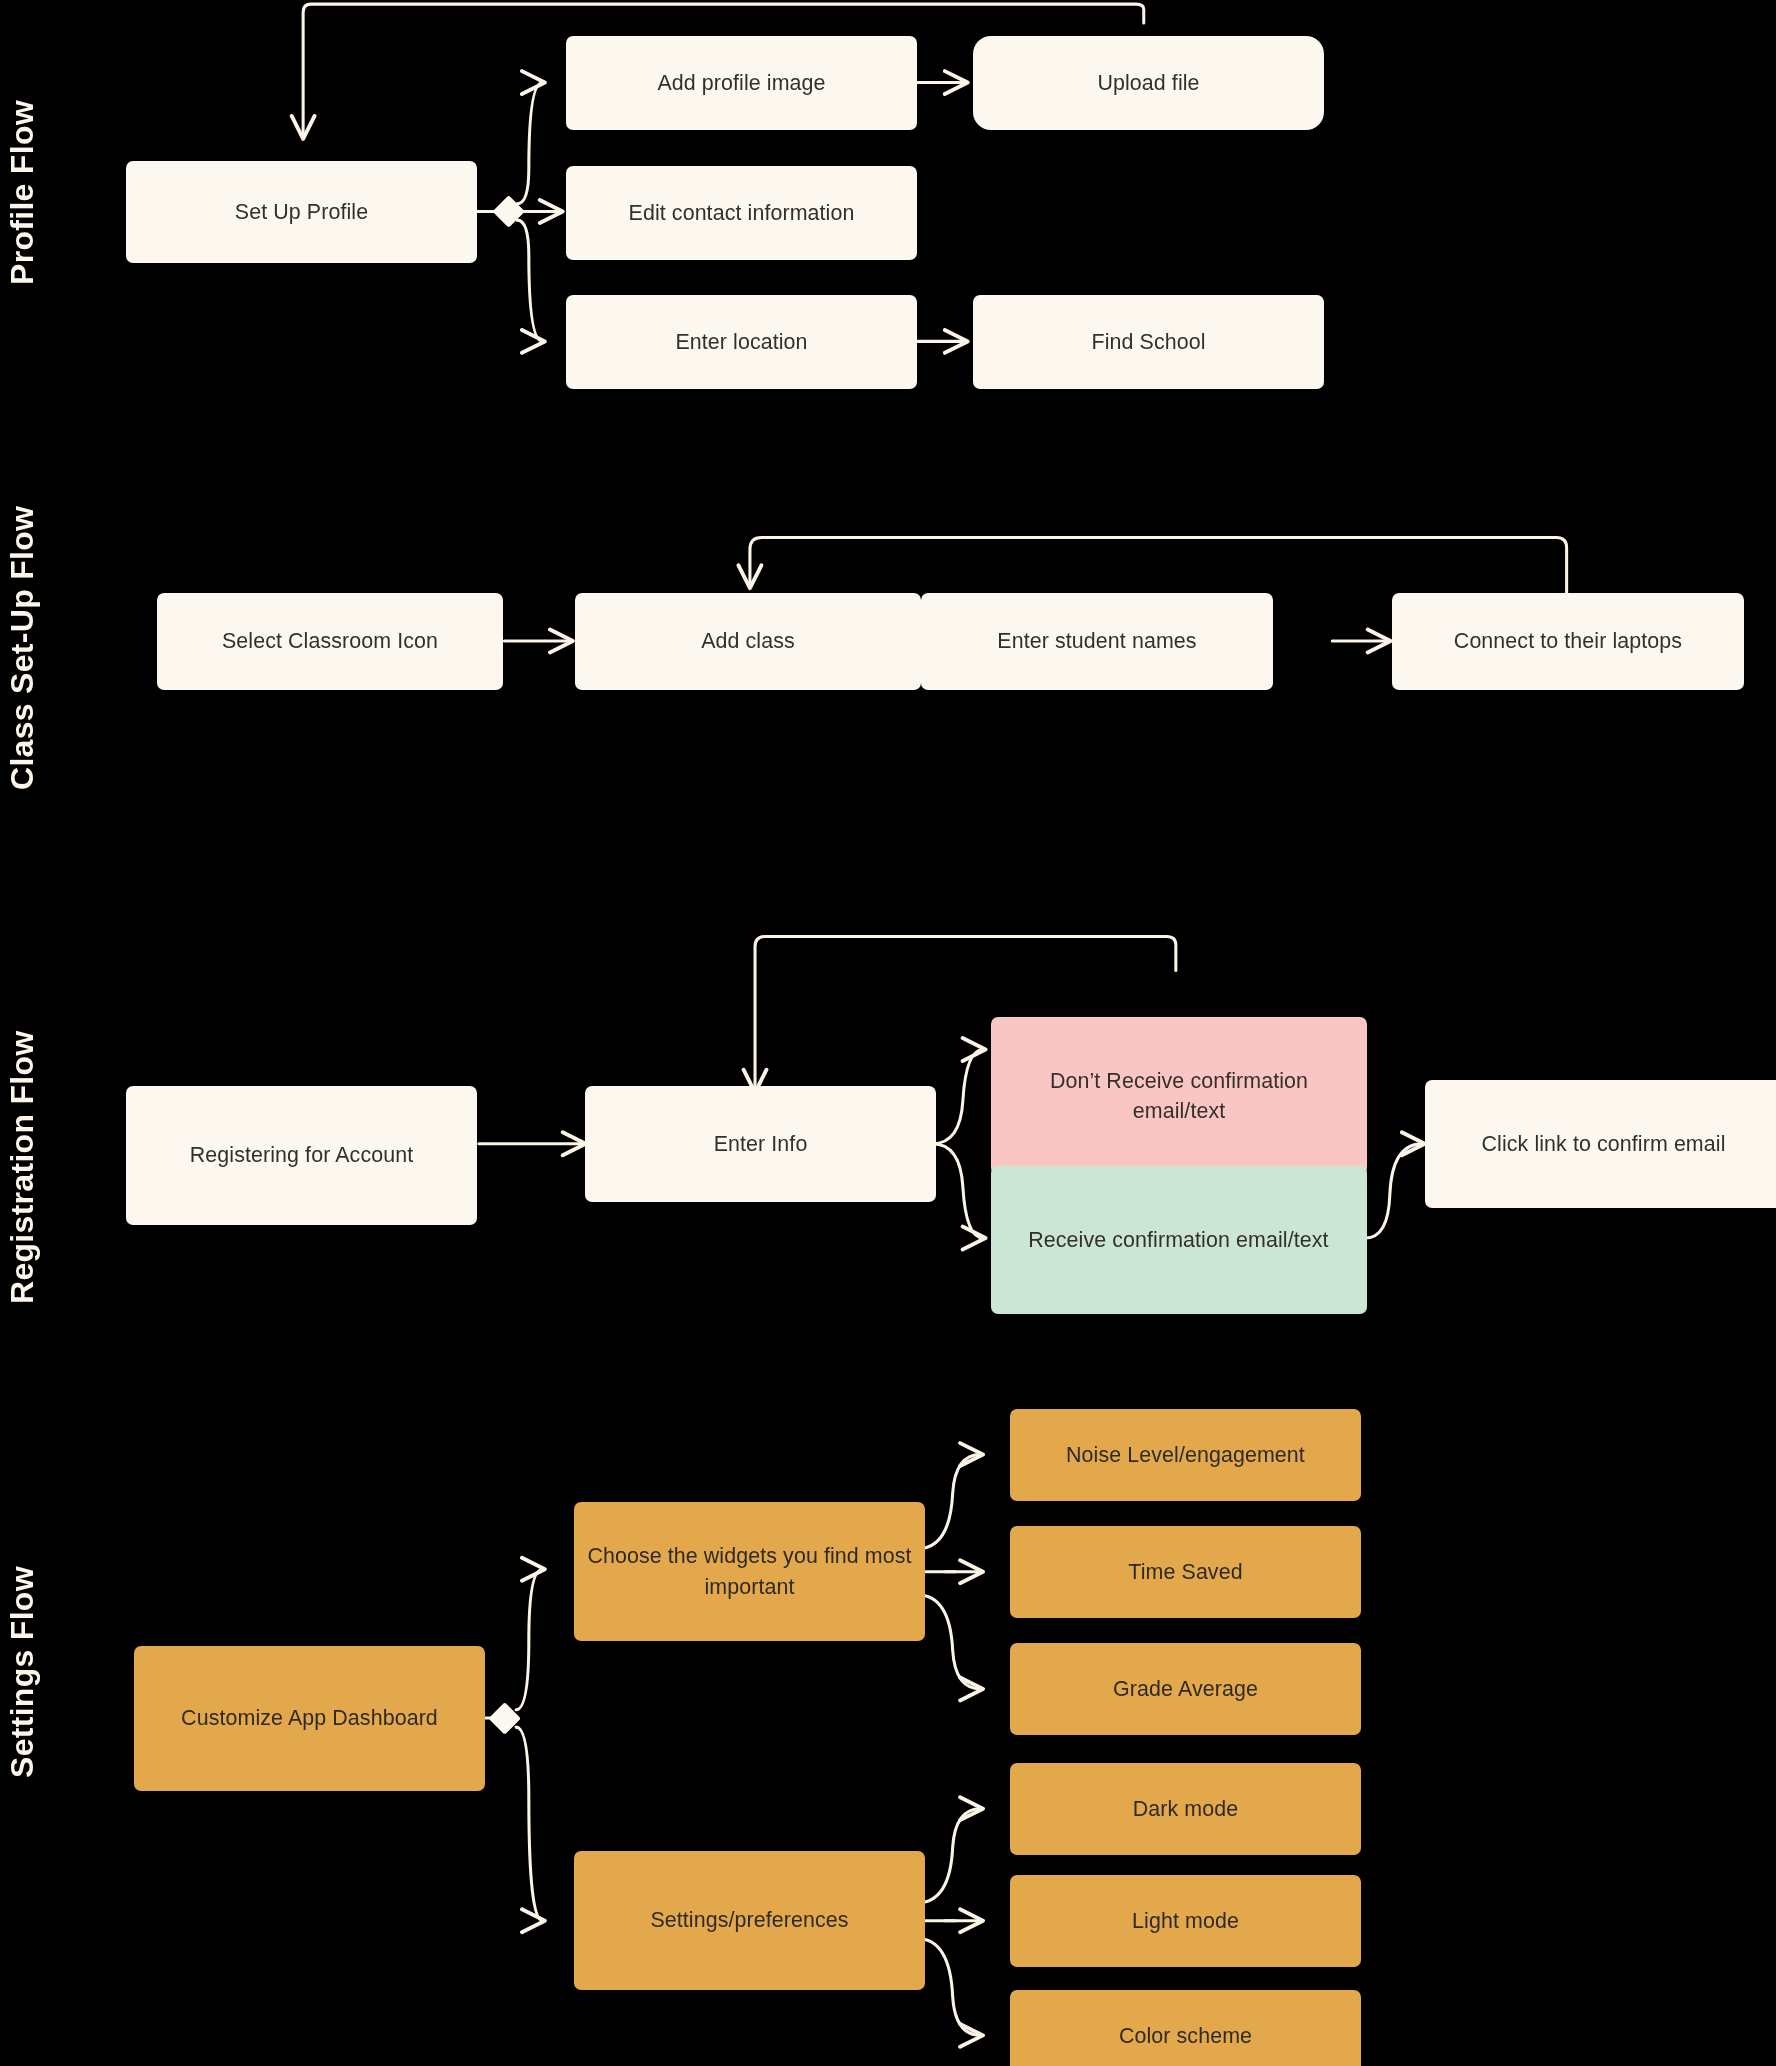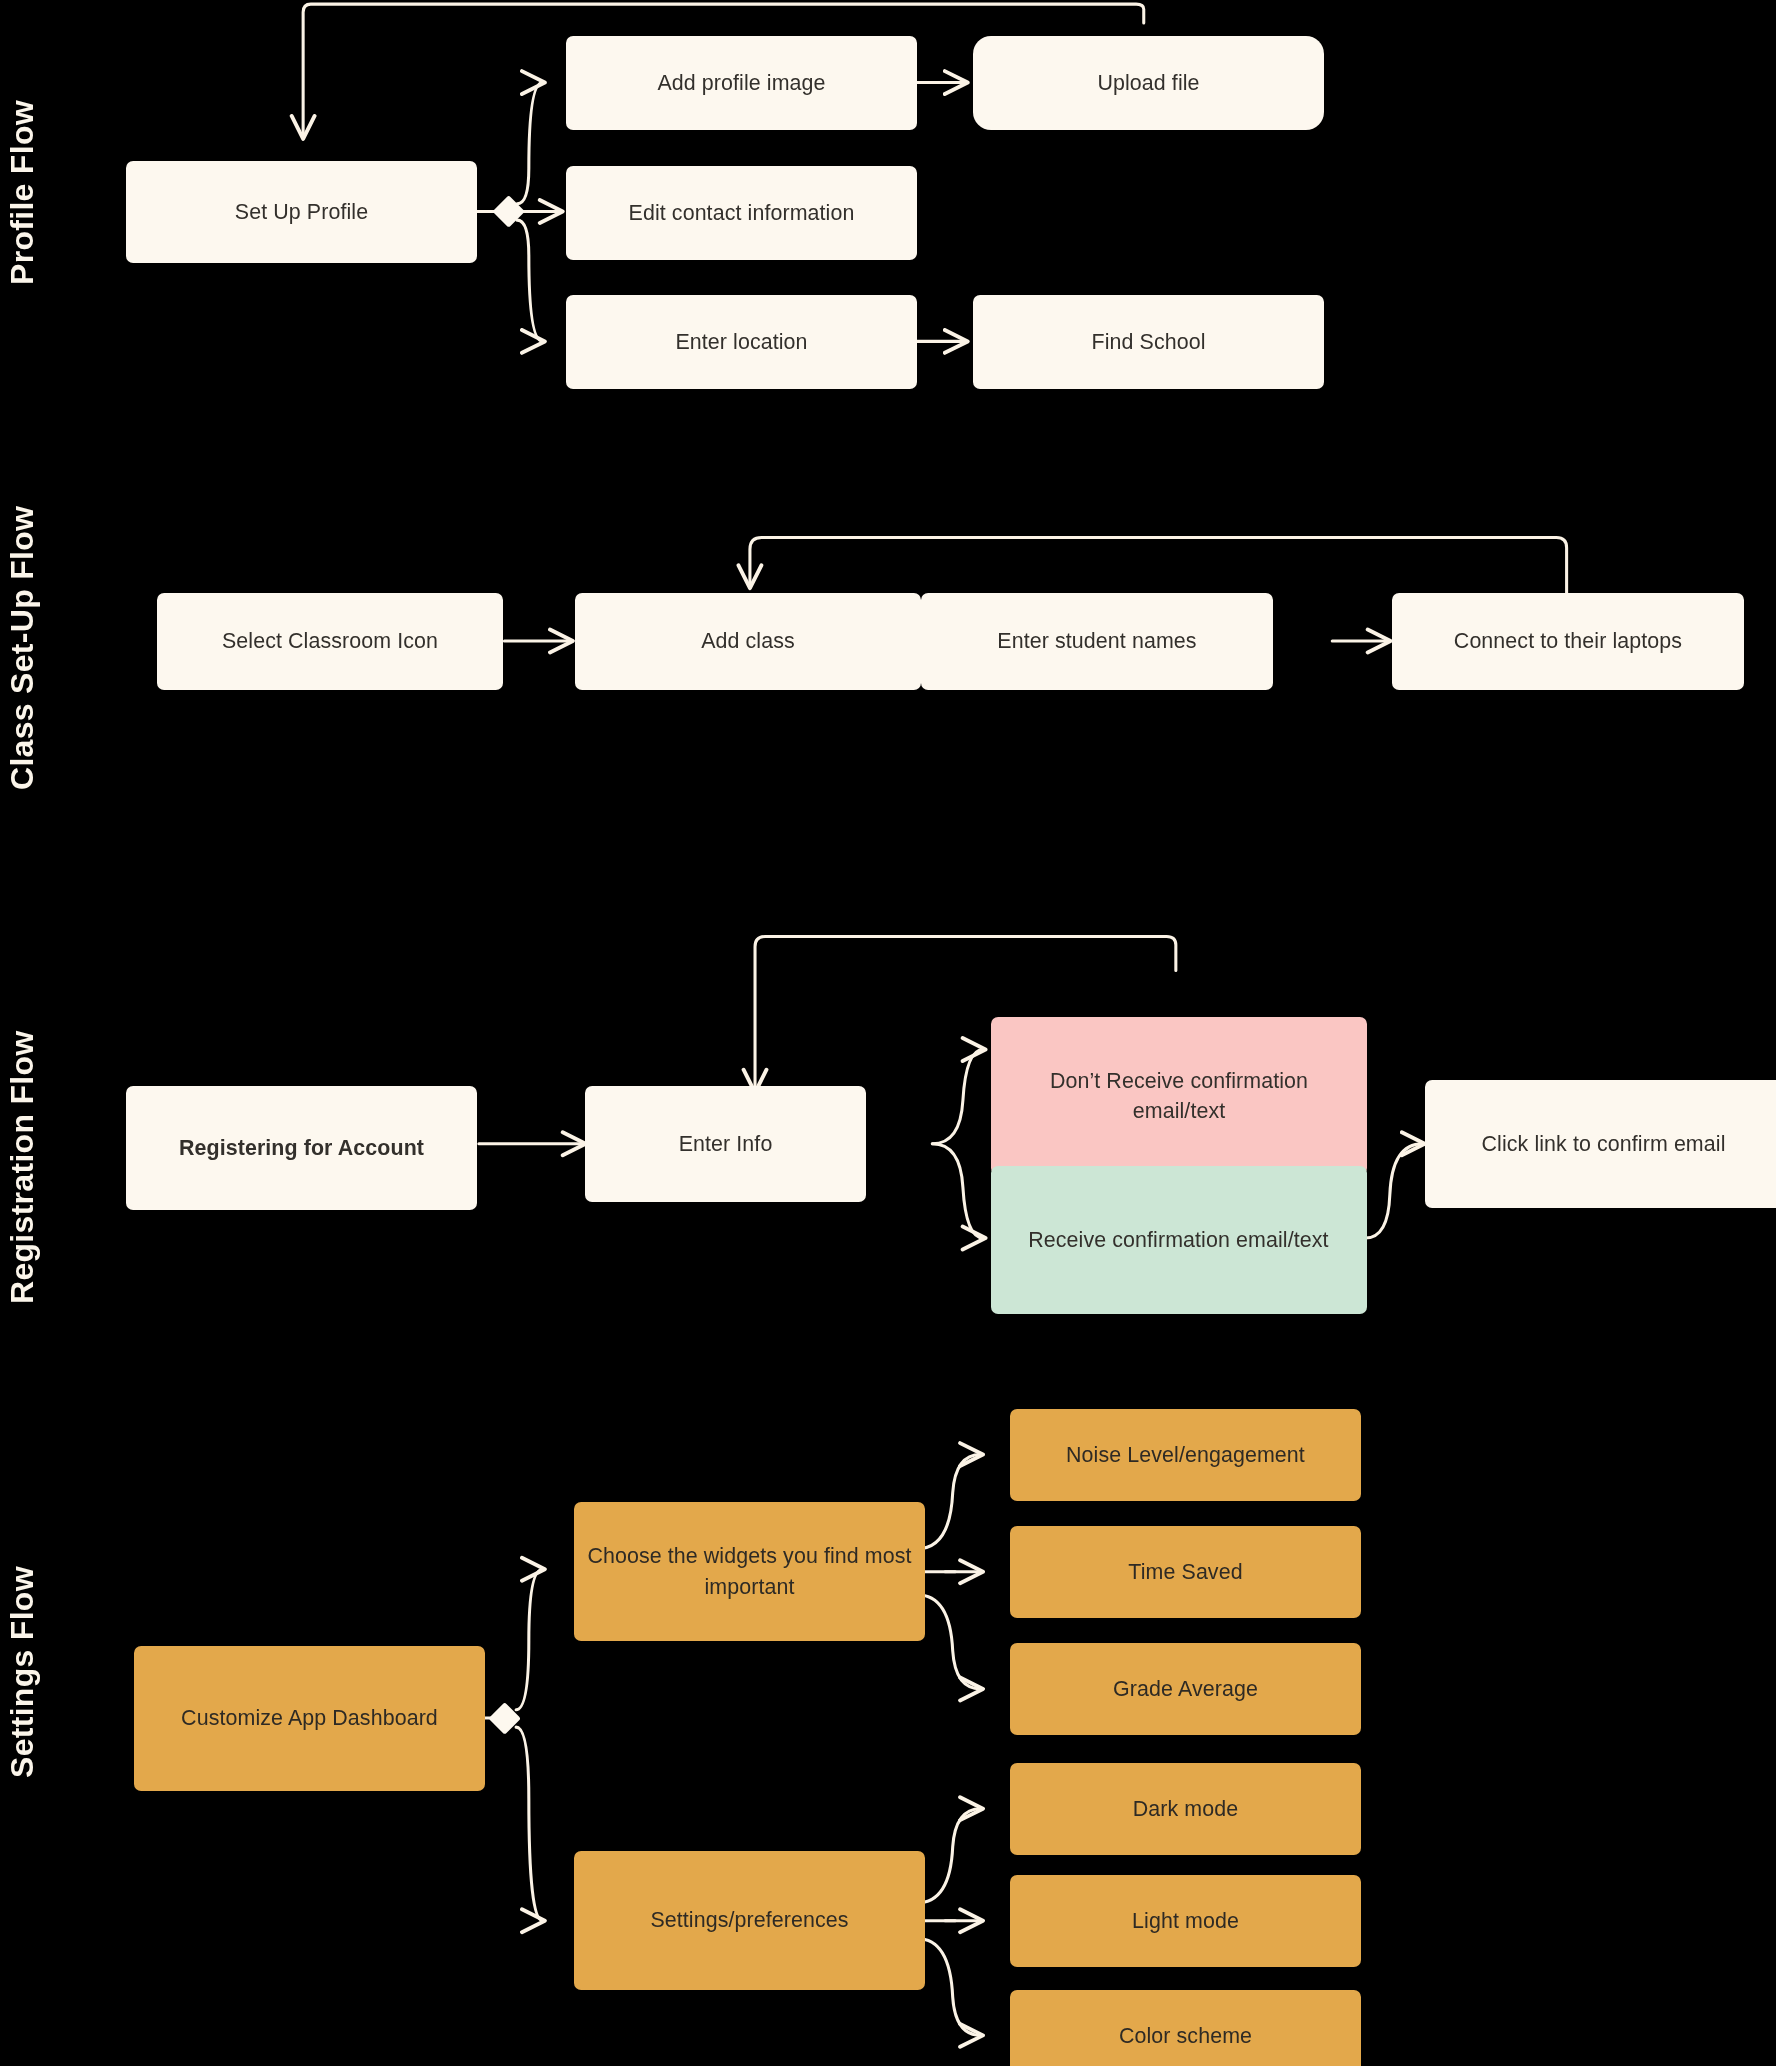--- a/index.html
+++ b/index.html
@@ -161,23 +161,23 @@
   <div class="node cream" style="left:973px; top:295px; width:351px; height:94px;">Find School</div>
 
   <div class="node cream" style="left:157px; top:593px; width:346px; height:97px;">Select Classroom Icon</div>
 
   <div class="node cream" style="left:575px; top:593px; width:346px; height:97px;">Add class</div>
 
   <div class="node cream" style="left:921px; top:593px; width:352px; height:97px;">Enter student names</div>
 
   <div class="node cream" style="left:1392px; top:593px; width:352px; height:97px;">Connect to their laptops</div>
 
-  <div class="node cream" style="left:126px; top:1086px; width:351px; height:124px;font-weight:bold;">Registering for Account</div>
-
-  <div class="node cream" style="left:585px; top:1086px; width:281px; height:116px;">Enter Info</div>
+  <div class="node cream" style="left:126px; top:1086px; width:351px; height:139px;">Registering for Account</div>
+
+  <div class="node cream" style="left:585px; top:1086px; width:351px; height:116px;">Enter Info</div>
 
   <div class="node pink" style="left:991px; top:971px; width:376px; height:158px;margin-top:46px;">Don’t Receive confirmation email/text</div>
 
   <div class="node green" style="left:991px; top:1166px; width:376px; height:148px;padding-left:10px;">Receive confirmation email/text</div>
 
   <div class="node cream" style="left:1425px; top:1080px; width:357px; height:128px;">Click link to confirm email</div>
 
   <div class="node orange" style="left:126px; top:1646px; width:351px; height:145px;">Customize  App Dashboard</div>
 
   <div class="diamond" style="left:493px; top:1707px;"></div>

